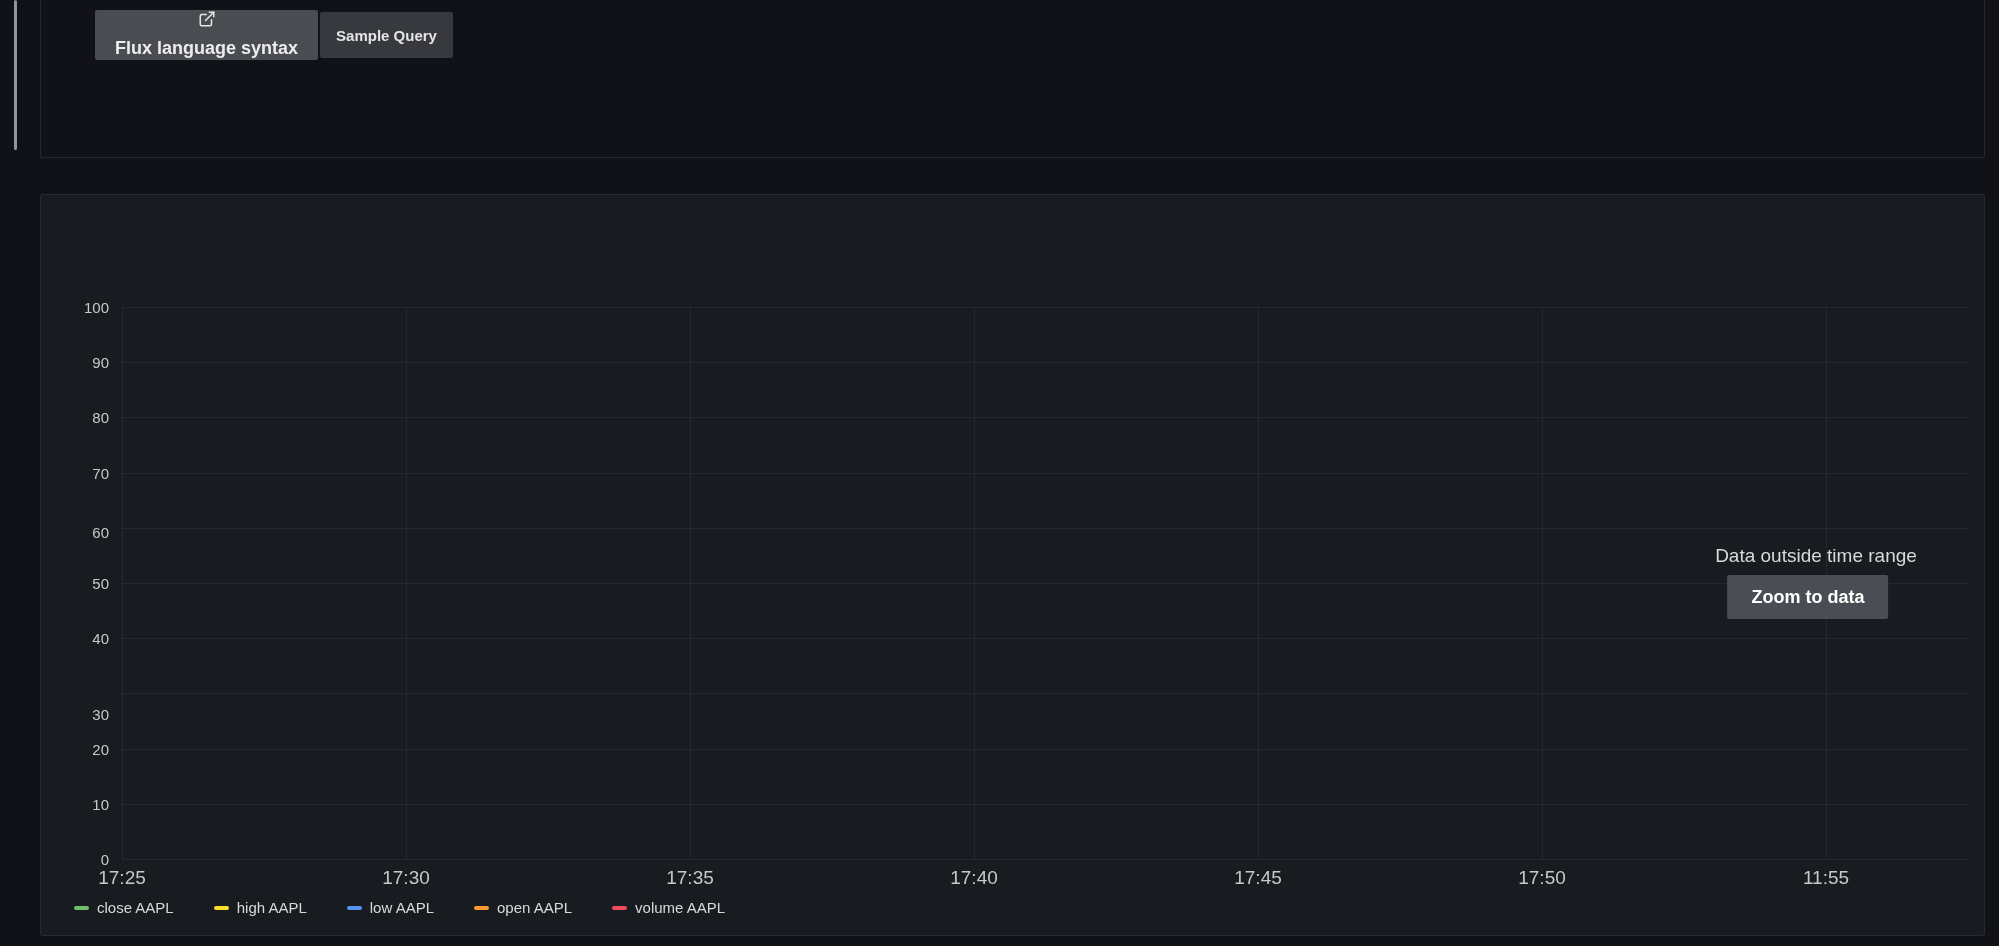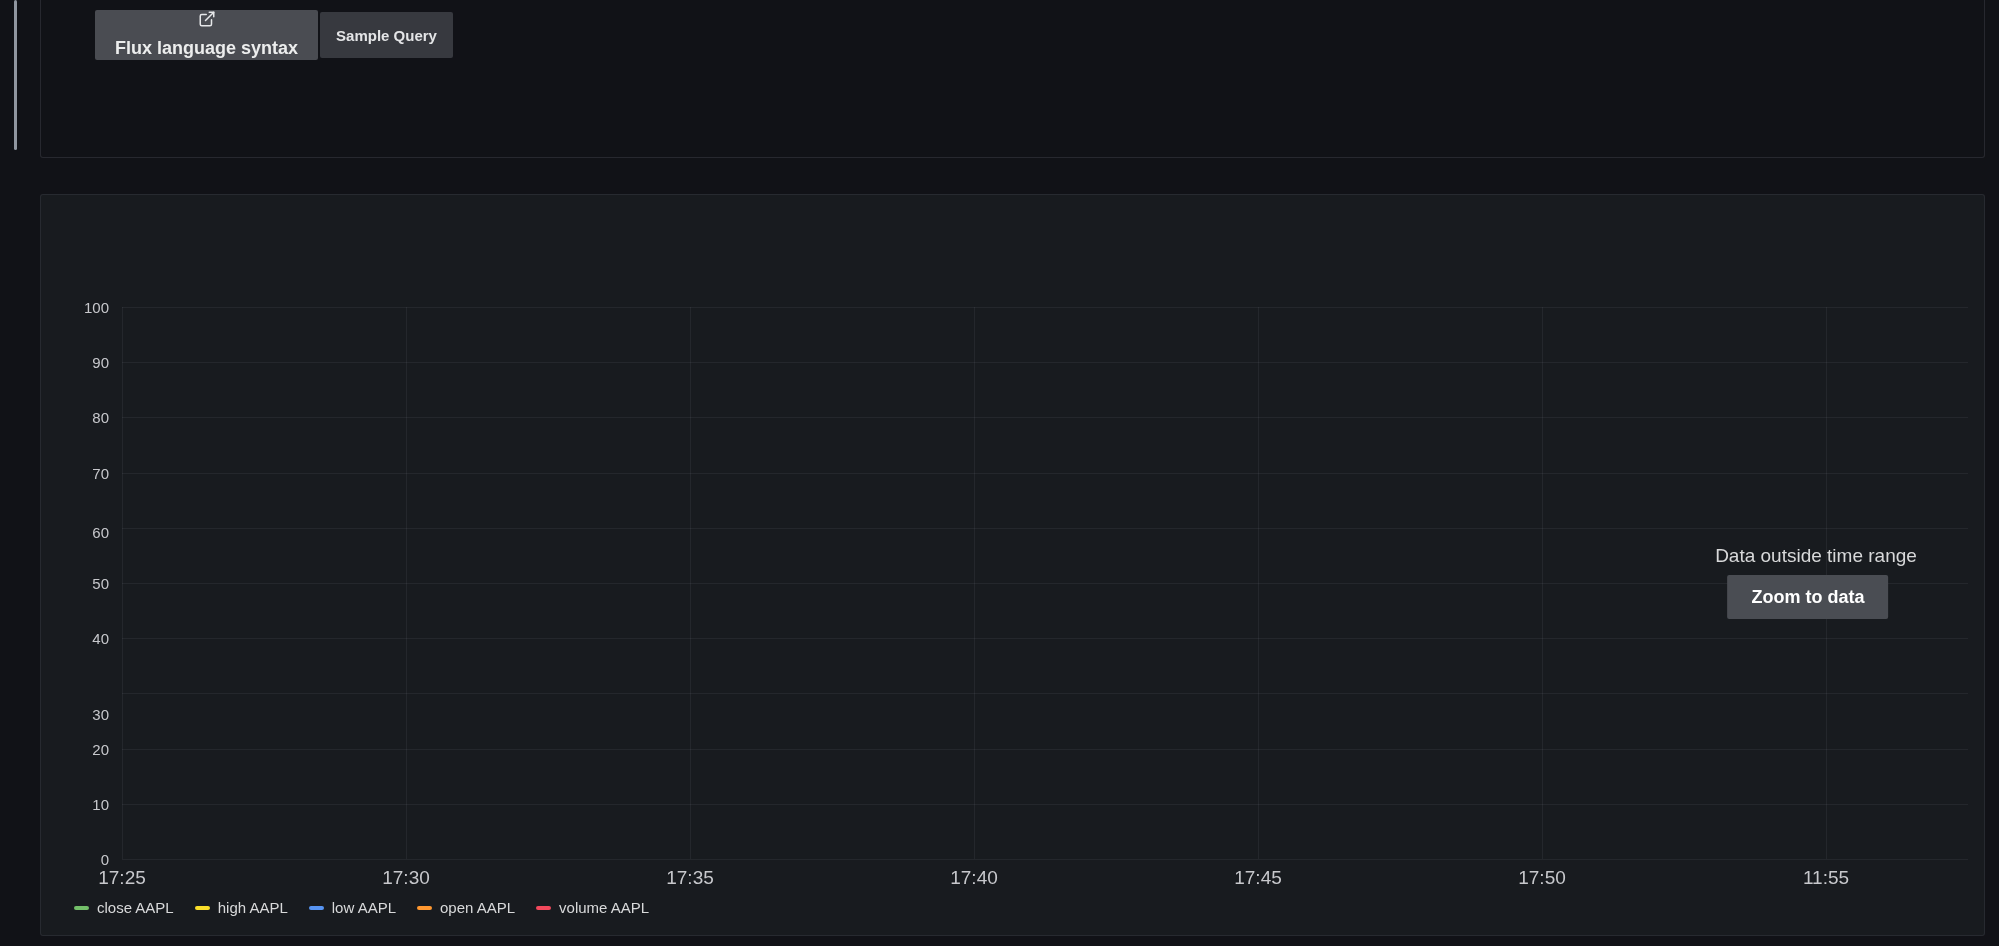--- a/index.html
+++ b/index.html
@@ -44,21 +44,21 @@
   .y-axis { position:absolute; left:0; top:112px; width:68px; height:552px; }
   .y-tick { position:absolute; right:0; transform:translateY(-50%); font-size:15px; color:#c7c8cc; }
 
   .plot { position:absolute; left:81px; right:16px; top:112px; height:552px; }
   .gridline-h { position:absolute; left:0; right:0; height:1px; background:rgba(204,204,220,0.07); }
   .gridline-v { position:absolute; top:0; bottom:0; width:1px; background:rgba(204,204,220,0.07); }
 
   .x-axis { position:absolute; left:81px; right:16px; top:672px; height:20px; }
   .x-tick { position:absolute; transform:translateX(-50%); font-size:19px; color:#c7c8cc; white-space:nowrap; }
 
-  .legend { position:absolute; left:33px; top:704px; display:flex; align-items:center; gap:21px; }
+  .legend { position:absolute; left:33px; top:704px; display:flex; align-items:center; gap:40px; }
   .legend-item { display:flex; align-items:center; gap:8px; cursor:pointer; }
   .legend-swatch { width:15px; height:4px; border-radius:2px; }
   .legend-label { font-size:15px; color:#d8d9da; }
 
   .overlay { position:absolute; left:1686px; top:238px; transform:translateX(-50%); text-align:center; z-index:2; }
   .overlay-text { font-size:19px; color:#d8d9da; white-space:nowrap;margin-left:16px; }
   .btn-zoom {
     margin-top:8px; height:44px; padding:0 24px; background:#4a4d53;
     font-size:18px; display:inline-flex; align-items:center; color:#ffffff; font-weight:700;
     border-radius:2px;

